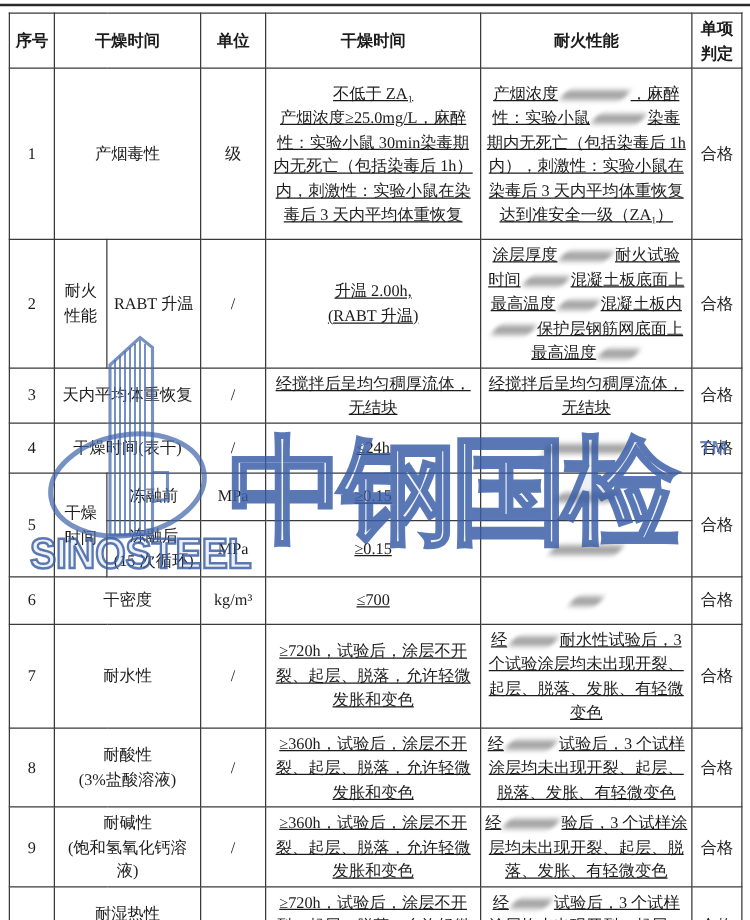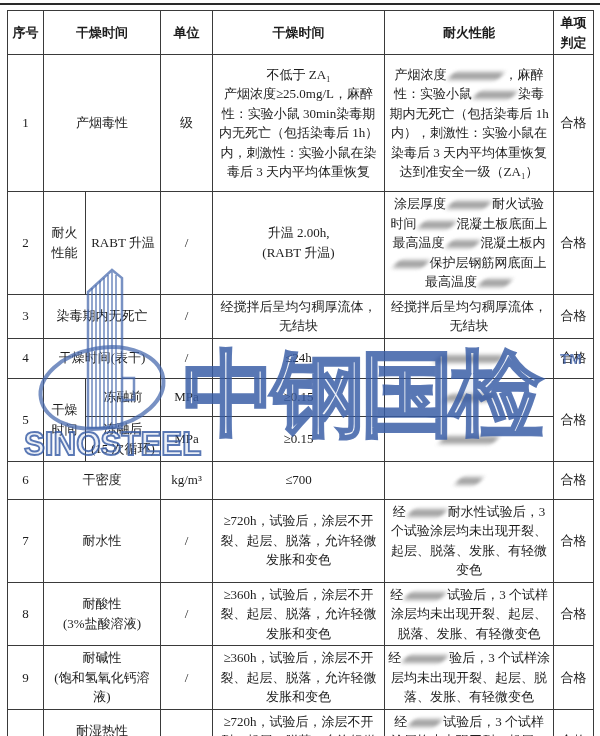--- a/index.html
+++ b/index.html
@@ -12,21 +12,21 @@
   table.report{
     position:absolute;left:7px;top:10px;width:586px;
     border-collapse:collapse;table-layout:fixed;
   }
   table.report td{
     border:1.6px solid #3a3a3a;text-align:center;vertical-align:middle;
     font-size:13px;line-height:1.5;padding:2px 3px;word-break:break-all;
   }
   td.hdr{font-weight:bold;font-size:13.5px;}
   .prewrap{white-space:pre-line;}
-  td.res,td.req{padding:3px 5px;}
+  td.res,td.req{padding:3px 5px;text-decoration:underline;}
   .redact{
     display:inline-block;height:8px;border-radius:4px;background:#8f8f8f;
     filter:blur(2px);opacity:.8;vertical-align:middle;margin:0 3px;
     transform:skewX(-35deg);
   }
   
   .watermark{position:absolute;left:0;top:0;width:600px;height:736px;
     pointer-events:none;z-index:10;}
   .wm-cn{
     position:absolute;left:183px;top:348px;width:380px;
@@ -92,21 +92,21 @@
     <td>RABT 升温</td>
     <td>/</td>
     <td class="req prewrap">升温 2.00h,
 (RABT 升温)</td>
     <td class="res">涂层厚度<span class="redact" style="width: 40px;"></span>耐火试验时间<span class="redact" style="width: 34px;"></span>混凝土板底面上最高温度<span class="redact" style="width: 30px;"></span>混凝土板内<span class="redact" style="width: 32px;"></span>保护层钢筋网底面上最高温度<span class="redact" style="width: 30px;"></span></td>
     <td>合格</td>
   </tr>
 
   <tr style="height:40px">
     <td>3</td>
-    <td colspan="2">染毒期内无死亡</td>
+    <td colspan="2">天内平均体重恢复</td>
     <td>/</td>
     <td class="req">经搅拌后呈均匀稠厚流体，无结块</td>
     <td class="res">经搅拌后呈均匀稠厚流体，无结块</td>
     <td>合格</td>
   </tr>
 
   <tr style="height:40px">
     <td>4</td>
     <td colspan="2">干燥时间(表干)</td>
     <td>/</td>

